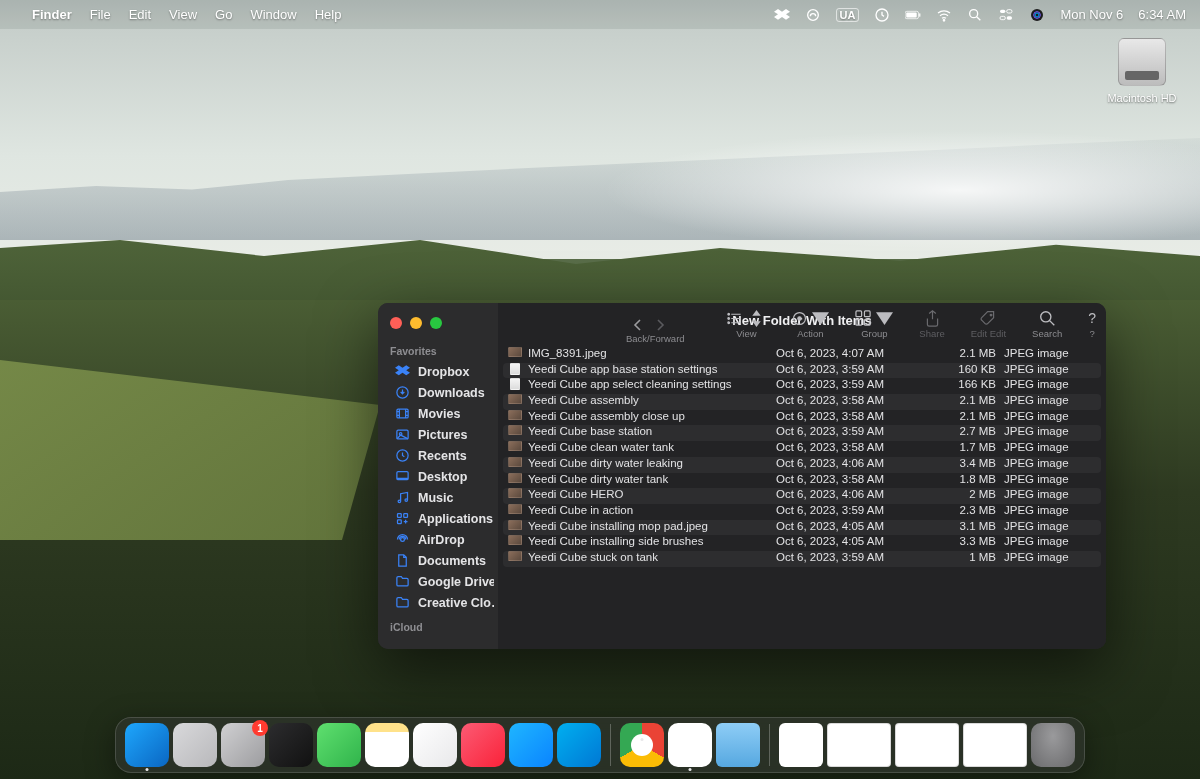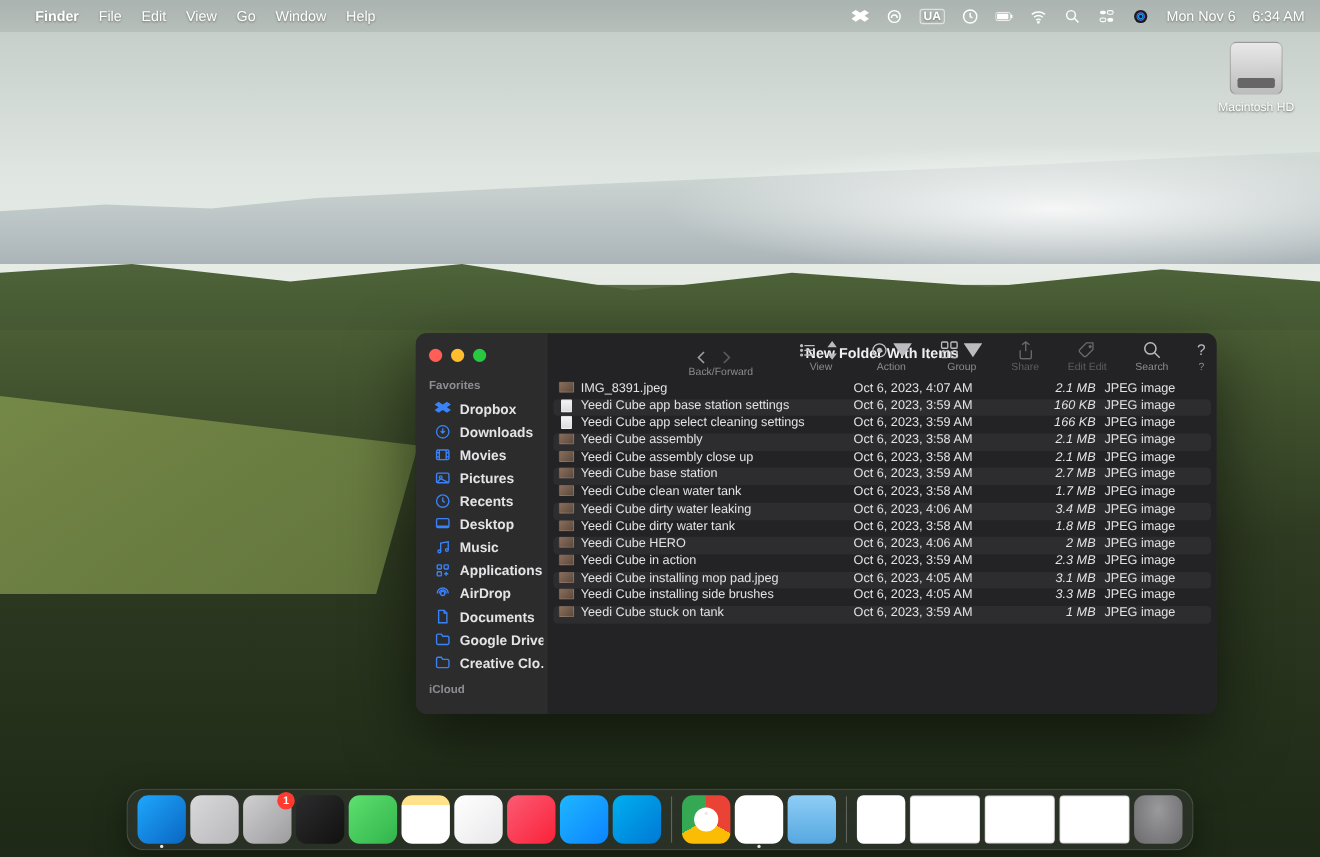--- a/index.html
+++ b/index.html
@@ -65,21 +65,21 @@
 .headers > div:last-child { border-right:none; }
 .sort-caret { margin-left:auto; margin-right:8px; color:#9a9a9d; font-size:9px; }
 
 .filelist { flex:1; overflow:auto; padding:2px 5px 18px 5px; }
 .row { display:flex; height:15.7px; font-size:11.5px; color:#e2e2e4; border-radius:4px; padding:0 3px 0 5px; }
 .row:nth-child(even){ background:#2d2d2f; }
 .row .thumb { width:14px; height:10px; border-radius:1px; margin-right:6px; flex-shrink:0; background:linear-gradient(135deg,#8a6d5a,#5c4a3e); border:0.5px solid rgba(255,255,255,0.08); }
 .row .thumb.w { background:linear-gradient(to bottom,#f4f4f4,#dcdcdc); height:12px; width:10px; margin-left:2px; margin-right:8px; }
 .row .nm { flex:1; white-space:nowrap; overflow:hidden; text-overflow:ellipsis; }
 .row .dt { width:168px; color:#e2e2e4; }
-.row .sz { width:60px; text-align:right; padding-right:8px;font-style:italic; }
+.row .sz { width:60px; text-align:right; padding-right:8px; }
 .row .kd { width:94px; }
 
 
 .dock { position:absolute; left:50%; transform:translateX(-50%); bottom:6px; height:56px; background:rgba(60,60,62,0.38); border-radius:16px; padding:5px 10px; display:flex; align-items:center; gap:4px; backdrop-filter:blur(10px); box-shadow: inset 0 0 0 1px rgba(255,255,255,0.15), 0 8px 30px rgba(0,0,0,0.4); }
 .dock-item { width:44px; height:44px; border-radius:10px; position:relative; }
 .dock-sep { width:1px; height:42px; background:rgba(255,255,255,0.25); margin:0 5px; }
 .dock-item.running:after { content:""; position:absolute; bottom:-4px; left:50%; transform:translateX(-50%); width:3px; height:3px; background:#e8e8ea; border-radius:50%; }
 .dock-item.smallwin { width:64px; background:#fff; border-radius:4px; border:1px solid rgba(0,0,0,0.15); }
 .d-finder{background:linear-gradient(135deg,#1ea7fd,#0a66c2);} 
 .d-launchpad{background:linear-gradient(135deg,#d9d9db,#b8b8bb);} 

